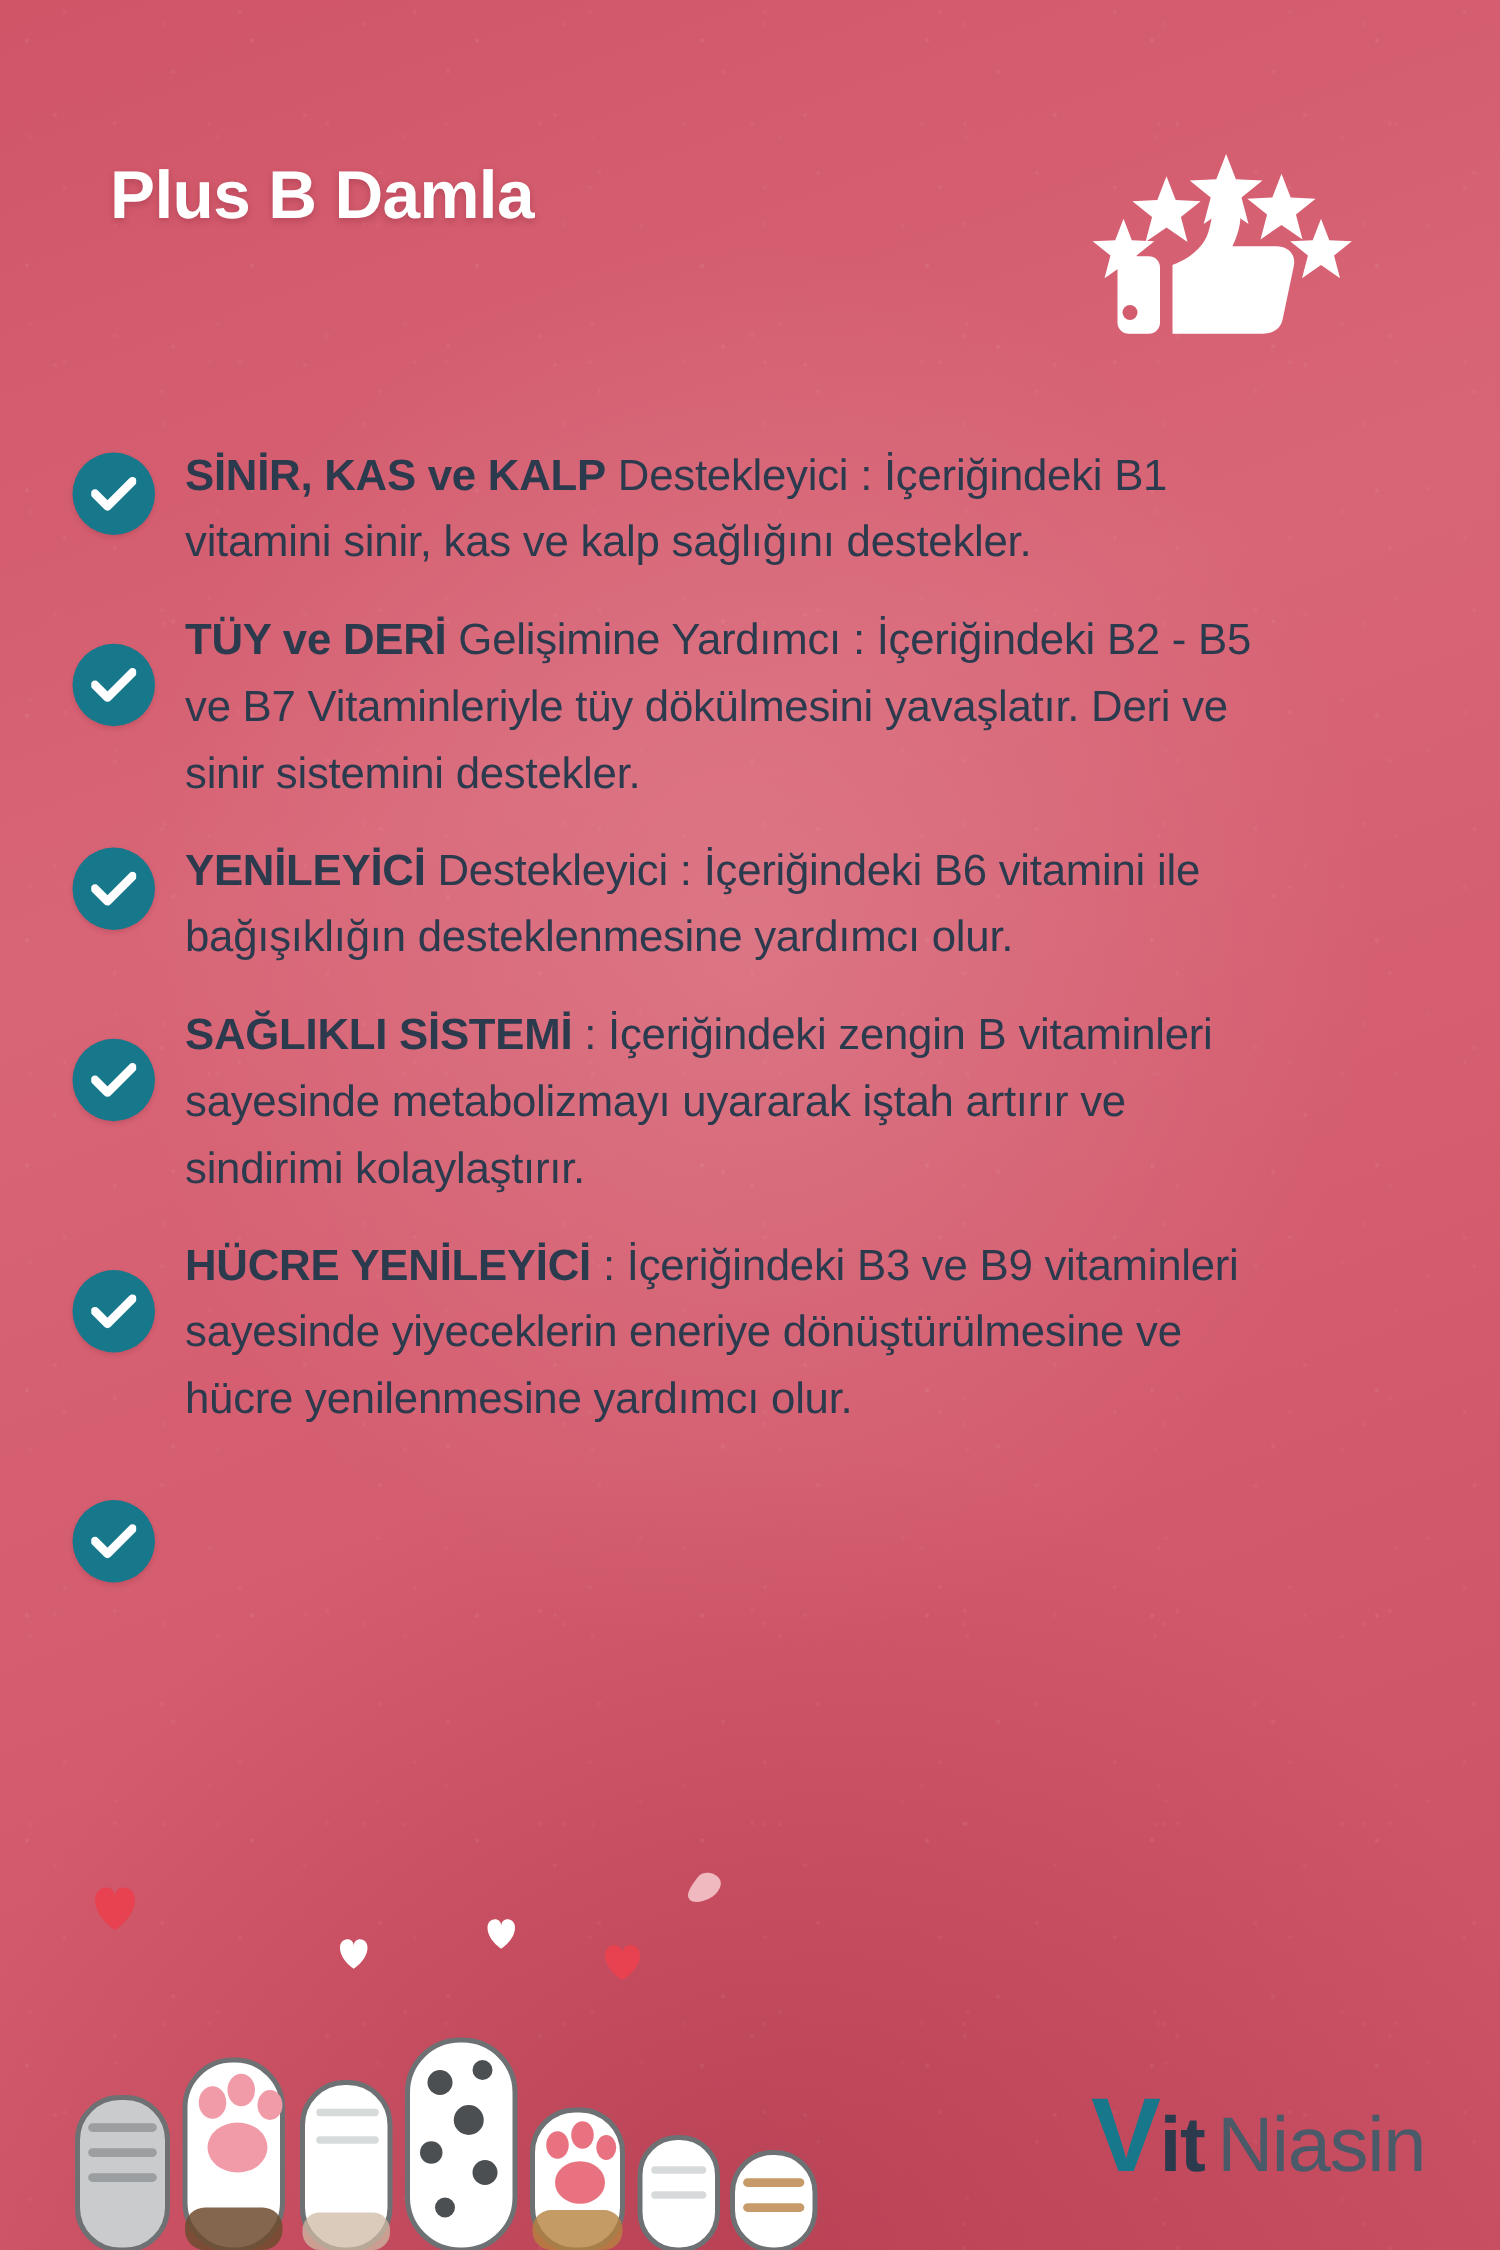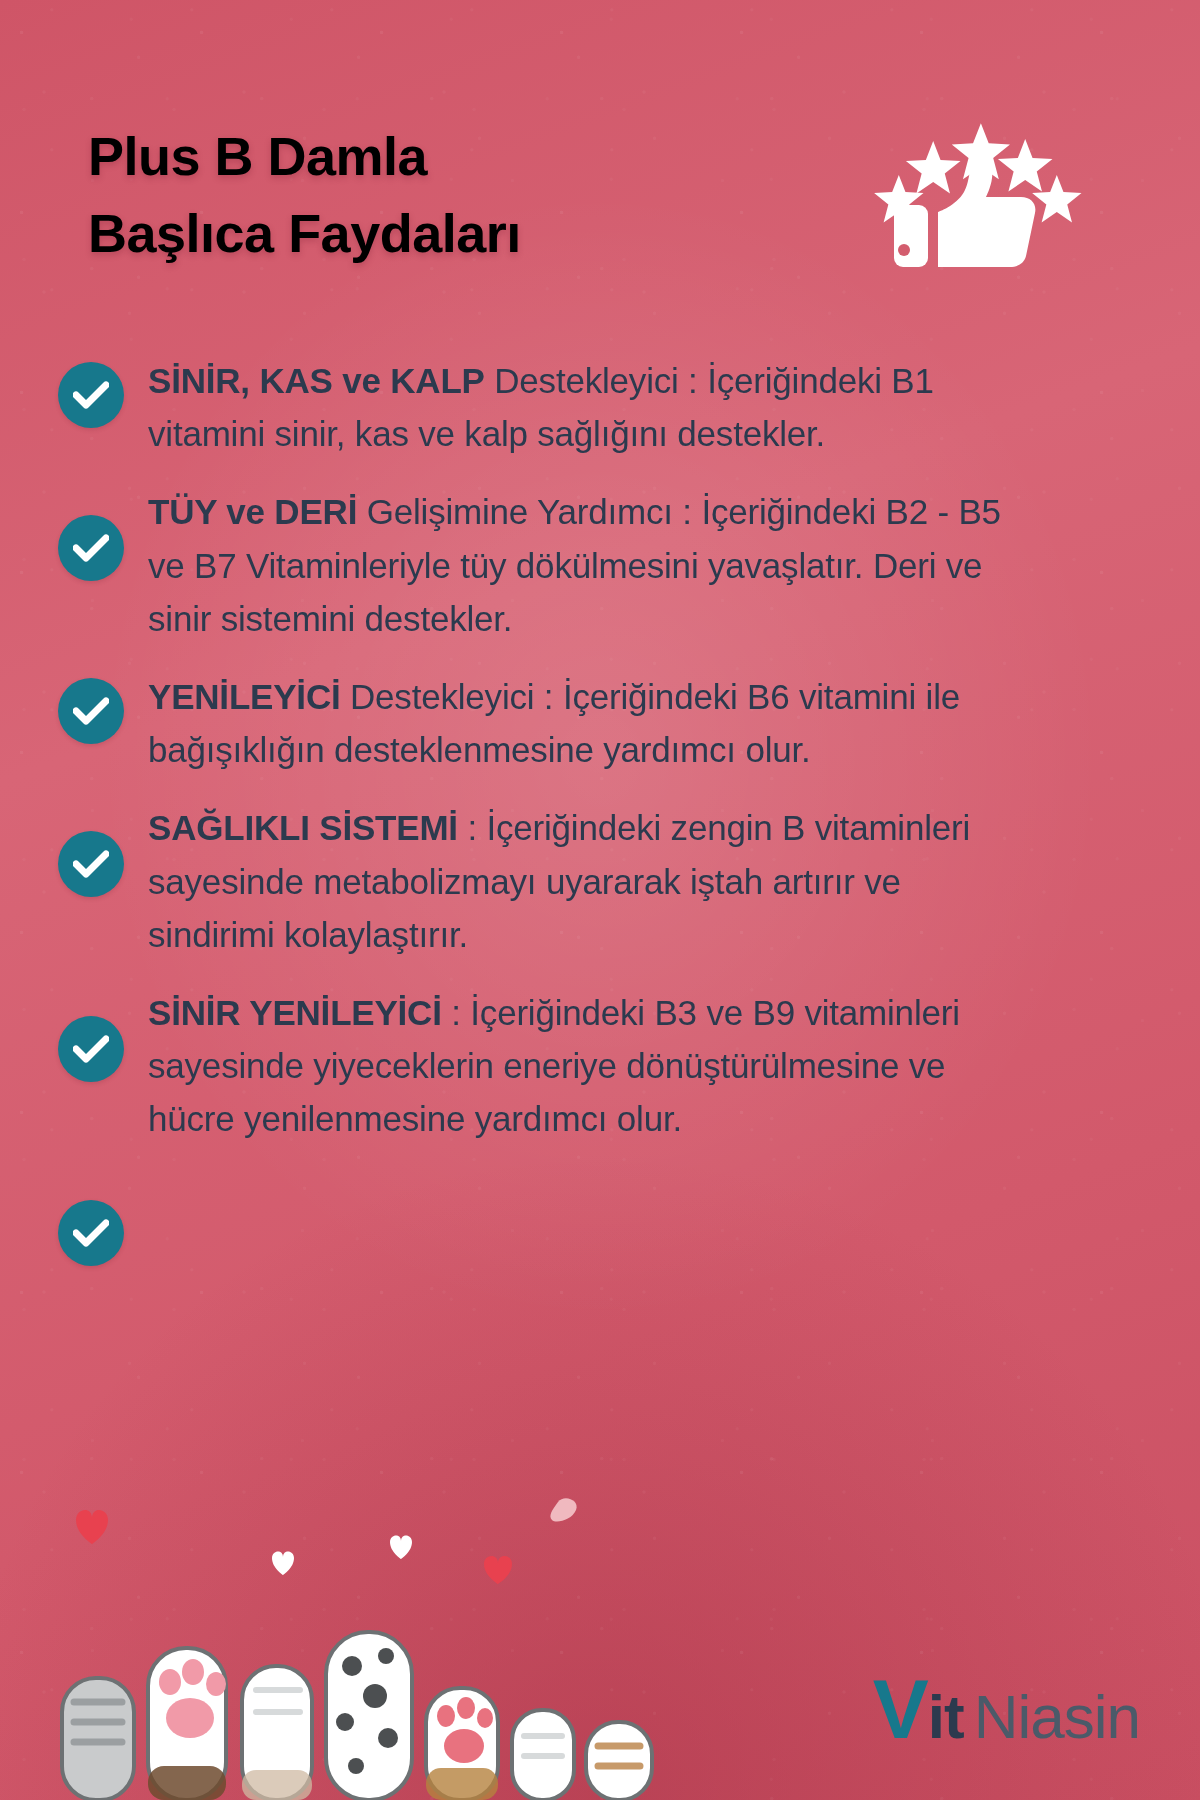--- a/index.html
+++ b/index.html
@@ -46,21 +46,21 @@
   .page { position: absolute; inset: 0; }
 
   
   .header {
     position: absolute;
     top: 118px;
     left: 88px;
     right: 60px;
   }
   .title {
-    color: #000000;
+    color: #ffffff;
     font-size: 54px;
     font-weight: bold;
     line-height: 1.42;
     letter-spacing: -0.5px;
     text-shadow: 0 3px 6px rgba(120,25,45,.28);
     max-width: 720px;
   }
   .title-line { display: block; }
 
   .badge {
@@ -136,21 +136,20 @@
 
 <div class="bg">
   <div class="bg-noise"></div>
 </div>
 
 <div class="page">
 
   <div class="header">
     <h1 class="title">
       <span class="title-line">Plus B Damla</span>
-      <span class="title-line">Başlıca Faydaları</span>
     </h1>
 
     <div class="badge">
       <svg viewBox="0 0 230 185" width="230" height="185" aria-hidden="true">
         <g fill="#ffffff">
 
           <polygon points="24,60 31,78 50,79 35,91 40,110 24,99 8,110 13,91 -2,79 17,78" transform="translate(10,18) scale(0.95)"></polygon>
           <polygon points="24,60 31,78 50,79 35,91 40,110 24,99 8,110 13,91 -2,79 17,78" transform="translate(42,-22) scale(1.05)"></polygon>
           <polygon points="24,60 31,78 50,79 35,91 40,110 24,99 8,110 13,91 -2,79 17,78" transform="translate(88,-44) scale(1.12)"></polygon>
           <polygon points="24,60 31,78 50,79 35,91 40,110 24,99 8,110 13,91 -2,79 17,78" transform="translate(134,-24) scale(1.05)"></polygon>
@@ -201,21 +200,21 @@
       </span>
       <p class="btext"><b>SAĞLIKLI SİSTEMİ</b><span> : İçeriğindeki zengin B vitaminleri sayesinde metabolizmayı uyararak iştah artırır ve sindirimi kolaylaştırır.</span></p>
     </div>
 
     <div class="benefit rows-3">
       <span class="check">
         <svg width="36" height="28" viewBox="0 0 36 28">
             <path d="M3 14 L13 24 L33 4" fill="none" stroke="#ffffff" stroke-width="7" stroke-linecap="round" stroke-linejoin="round"></path>
           </svg>
       </span>
-      <p class="btext"><b>SİNİR YENİLEYİCİ</b><span> : İçeriğindeki B3 ve B9 vitaminleri sayesinde yiyeceklerin eneriye dönüştürülmesine ve hücre yenilenmesine yardımcı olur.</span></p>
+      <p class="btext"><b>HÜCRE YENİLEYİCİ</b><span> : İçeriğindeki B3 ve B9 vitaminleri sayesinde yiyeceklerin eneriye dönüştürülmesine ve hücre yenilenmesine yardımcı olur.</span></p>
     </div>
 
     <div class="benefit rows-3">
       <span class="check">
         <svg width="36" height="28" viewBox="0 0 36 28">
             <path d="M3 14 L13 24 L33 4" fill="none" stroke="#ffffff" stroke-width="7" stroke-linecap="round" stroke-linejoin="round"></path>
           </svg>
       </span>
     </div>
 

